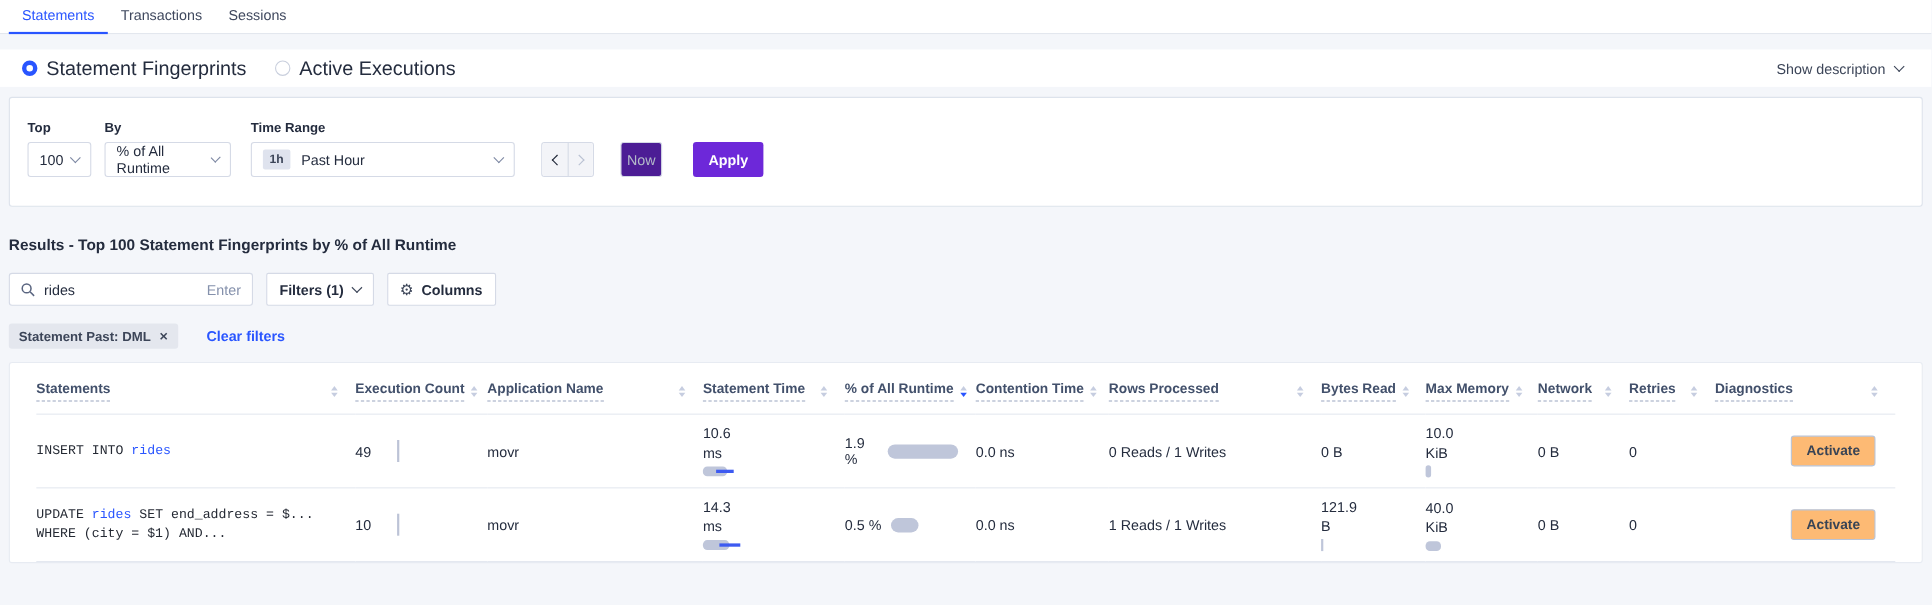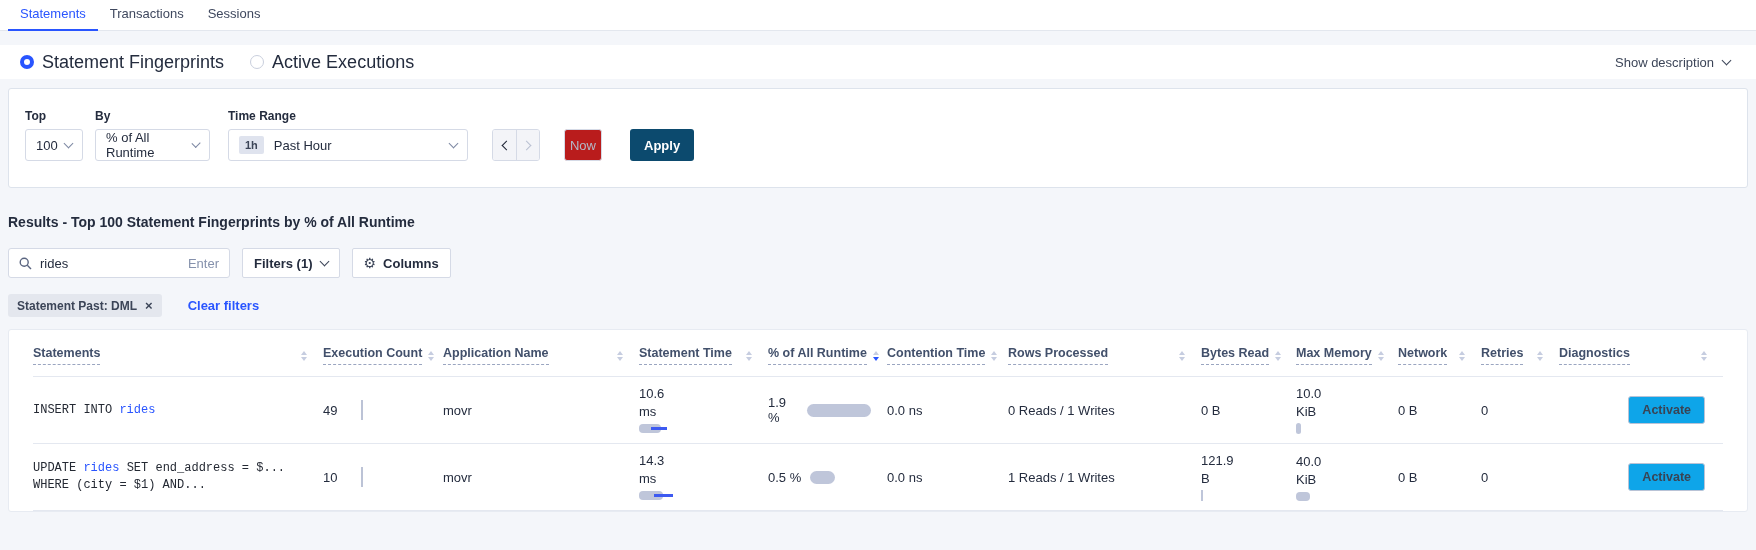--- a/index.html
+++ b/index.html
@@ -46,24 +46,24 @@
     color:#3c4558; padding:3px 6px; margin-right:10px; }
   .gap10 { margin-left:12px; } .gap24 { margin-left:24px; } .gap28 { margin-left:28px; }
   .arrow-group { display:flex; border:1px solid #d5dae6; border-radius:3px;
     overflow:hidden; height:32px; }
   .arrow-btn { width:23px; display:flex; align-items:center; justify-content:center;
     background:#f3f4f8; cursor:pointer; }
   .arrow-btn + .arrow-btn { border-left:1px solid #d5dae6; }
   .arrow-btn.en  { color:#1c2334; }
   .arrow-btn.dis { color:#b9c0d2; }
   .btn-now { height:32px; width:38px; border:1px solid #d5dae6; border-radius:3px;
-    background:#b91c1c; color:#b3bac9; font-size:13px; display:flex; align-items:center;
+    background:#4c1d95; color:#b3bac9; font-size:13px; display:flex; align-items:center;
     justify-content:center; cursor:pointer; }
   .btn-apply { height:32px; padding:8px 14px; border:none; border-radius:3px;
-    background:#0c4a6e; color:#fff; font-size:13px; font-weight:bold;
+    background:#6d28d9; color:#fff; font-size:13px; font-weight:bold;
     display:flex; align-items:center; cursor:pointer; }
 
   
   .results-heading { margin:26px 8px 0; font-size:14px; font-weight:bold; color:#242c3e; }
   .results-toolbar { display:flex; align-items:center; margin:18px 8px 0; }
   .search-box { width:222px; height:30px; border:1px solid #d5dae6; border-radius:3px;
     background:#fff; display:flex; align-items:center; padding:0 10px; }
   .search-box input { border:none; outline:none; font-size:13px; color:#242c3e;
     width:110px; margin-left:8px; font-family:inherit; background:transparent; }
   .enter-hint { margin-left:auto; font-size:13px; color:#8591ac; }
@@ -117,21 +117,21 @@
   .miniline { position:absolute; top:4px; height:3px; background:#3d5af1; }
   .tr0 .time-bar  { width:22px; } .tr0 .time-line { left:12px; width:16px; }
   .tr1 .time-bar  { width:24px; } .tr1 .time-line { left:15px; width:19px; }
   .pct-cell { display:flex; align-items:center; }
   .pctbar { height:13px; border-radius:7px; background:#bfc6da; margin-left:9px; }
   .tr0 .pctbar { width:71px; } .tr1 .pctbar { width:25px; }
   .membar { height:11px; background:#bfc6da; border-radius:3px; margin-top:4px; }
   .tr0 .membar { width:5px; }
   .tr1 .membar { width:14px; height:9px; border-radius:4px; margin-top:5px; }
   .bytesbar { width:2px; height:11px; background:#bfc6da; margin-top:4px; }
-  .btn-activate { border:1px solid #b9c3d6; border-radius:3px; background:#0ea5e9;
+  .btn-activate { border:1px solid #b9c3d6; border-radius:3px; background:#fdba74;
     padding:6px 13px; font-size:12.5px; font-weight:bold; color:#394455;
     cursor:pointer; float:right; margin-right:2px; white-space:nowrap; }
 </style>
 </head>
 <body>
 
 <div class="tabbar">
   <div class="tab active">Statements</div>
   <div class="tab">Transactions</div>
   <div class="tab">Sessions</div>

